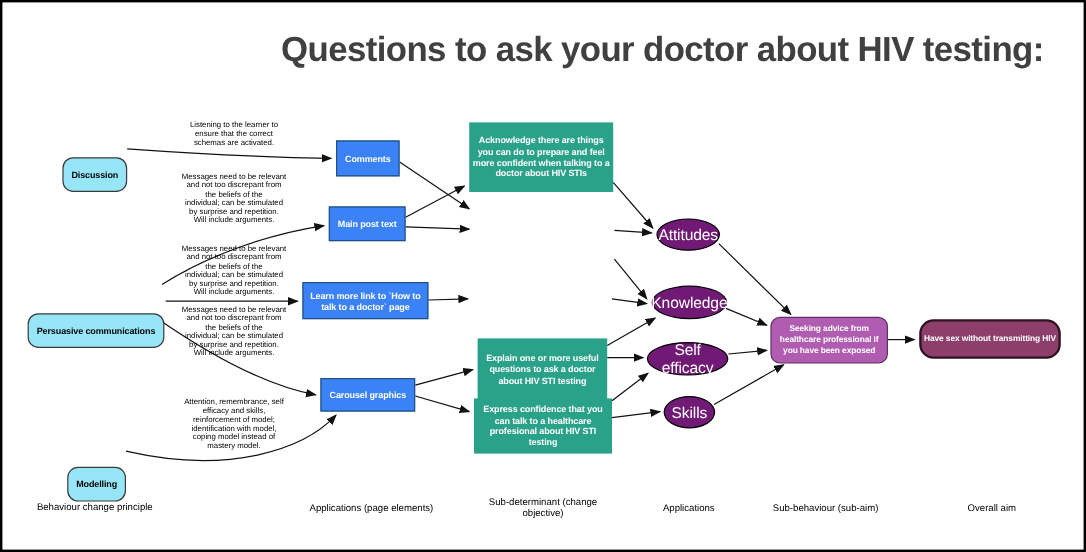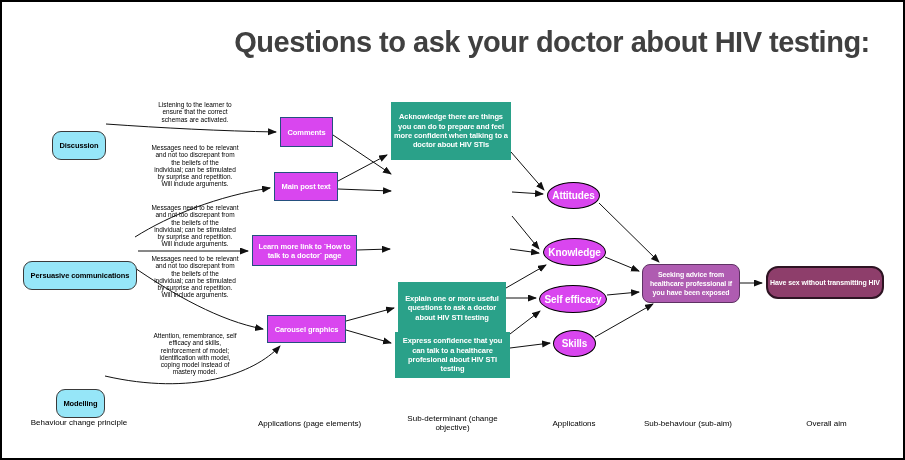--- a/index.html
+++ b/index.html
@@ -8,26 +8,26 @@
     border:2px solid #000;box-sizing:border-box;overflow:hidden;
     font-family:"Liberation Sans", sans-serif;
   }
   #arrows{position:absolute;left:0;top:0;width:905px;height:460px;}
   .node{position:absolute;display:flex;align-items:center;justify-content:center;
     text-align:center;box-sizing:border-box;letter-spacing:-0.1px;}
   .title{position:absolute;left:200px;top:24px;width:700px;text-align:center;
     font-size:29px;font-weight:bold;color:#404040;letter-spacing:-0.5px;}
   .principle{background:#96E6F8;border:1.5px solid #3a3a3a;border-radius:9px;
     color:#000;font-weight:bold;font-size:7.5px;margin-top:24px;}
-  .application{background:#d946ef;border:1px solid #24507E;color:#fff;
+  .application{background:#3b82f6;border:1px solid #24507E;color:#fff;
     font-weight:bold;font-size:7.5px;padding:2px;}
   .objective{background:#2AA189;color:#fff;font-weight:bold;font-size:7.5px;
     padding:2px 3px;line-height:1.25;}
-  .determinant{background:#d946ef;border:1.2px solid #000;border-radius:50%;
-    color:#fff;font-weight:bold;font-size:10px;}
+  .determinant{background:#701a75;border:1.2px solid #000;border-radius:50%;
+    color:#fff;font-weight:normal;font-size:13px;}
   .subbehaviour{background:#AF5CB1;border:1.5px solid #5E3263;border-radius:8px;
     color:#fff;font-weight:bold;font-size:7px;line-height:1.3;}
   .overallaim{background:#8E3E6B;border:2px solid #2E1423;border-radius:12px;
     color:#fff;font-weight:bold;font-size:7px;line-height:1.3;}
   .note{position:absolute;font-size:6.5px;line-height:1.12;text-align:center;
     color:#000;white-space:pre-line;}
   .col-label{position:absolute;font-size:8px;color:#000;text-align:center;line-height:1.15;}
 </style>
 </head>
 <body>

